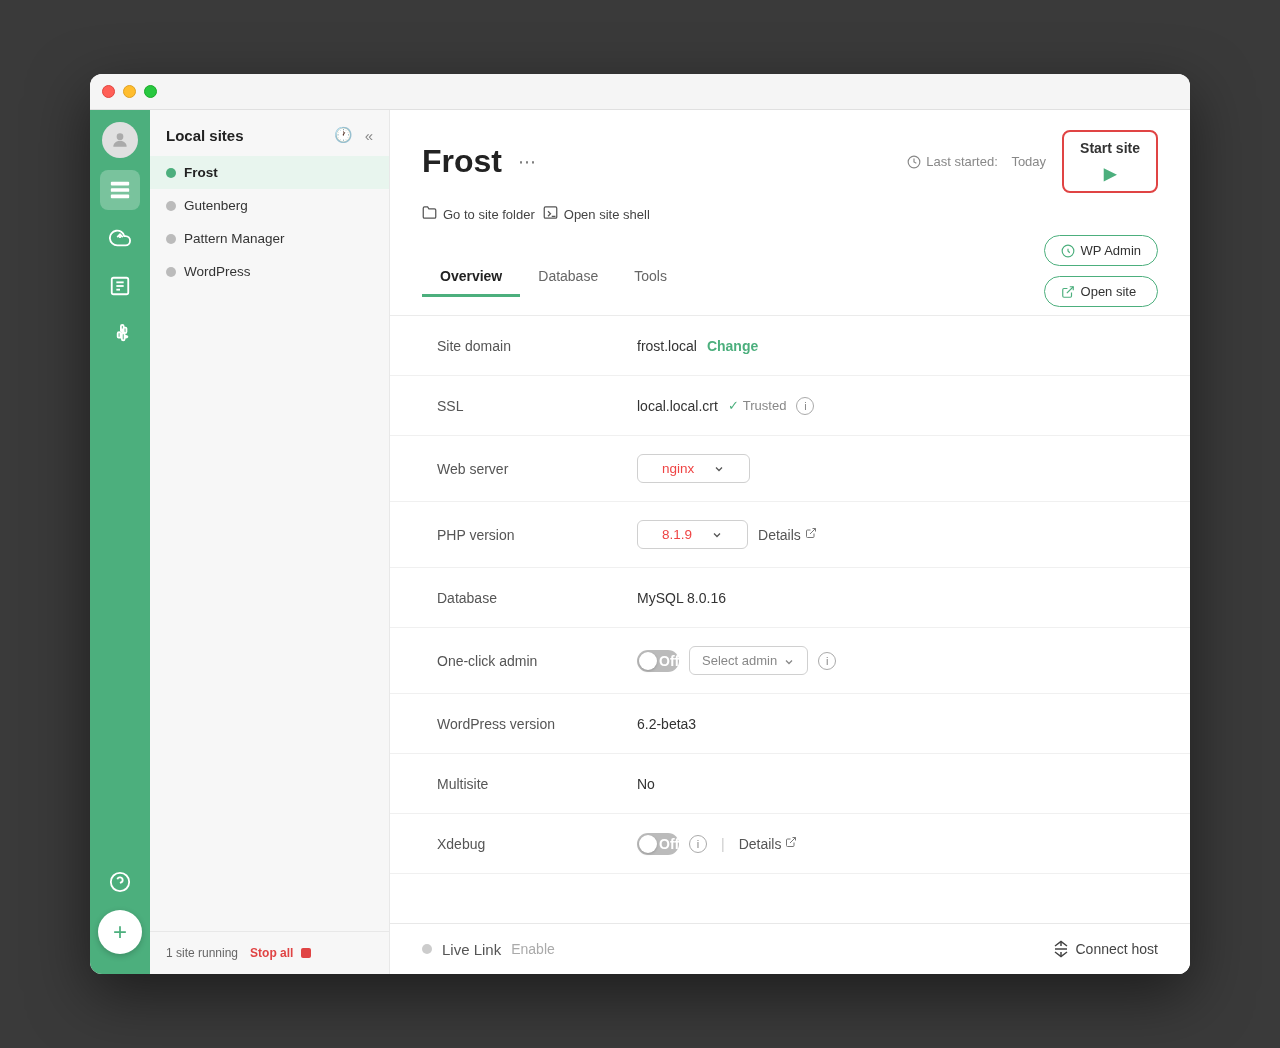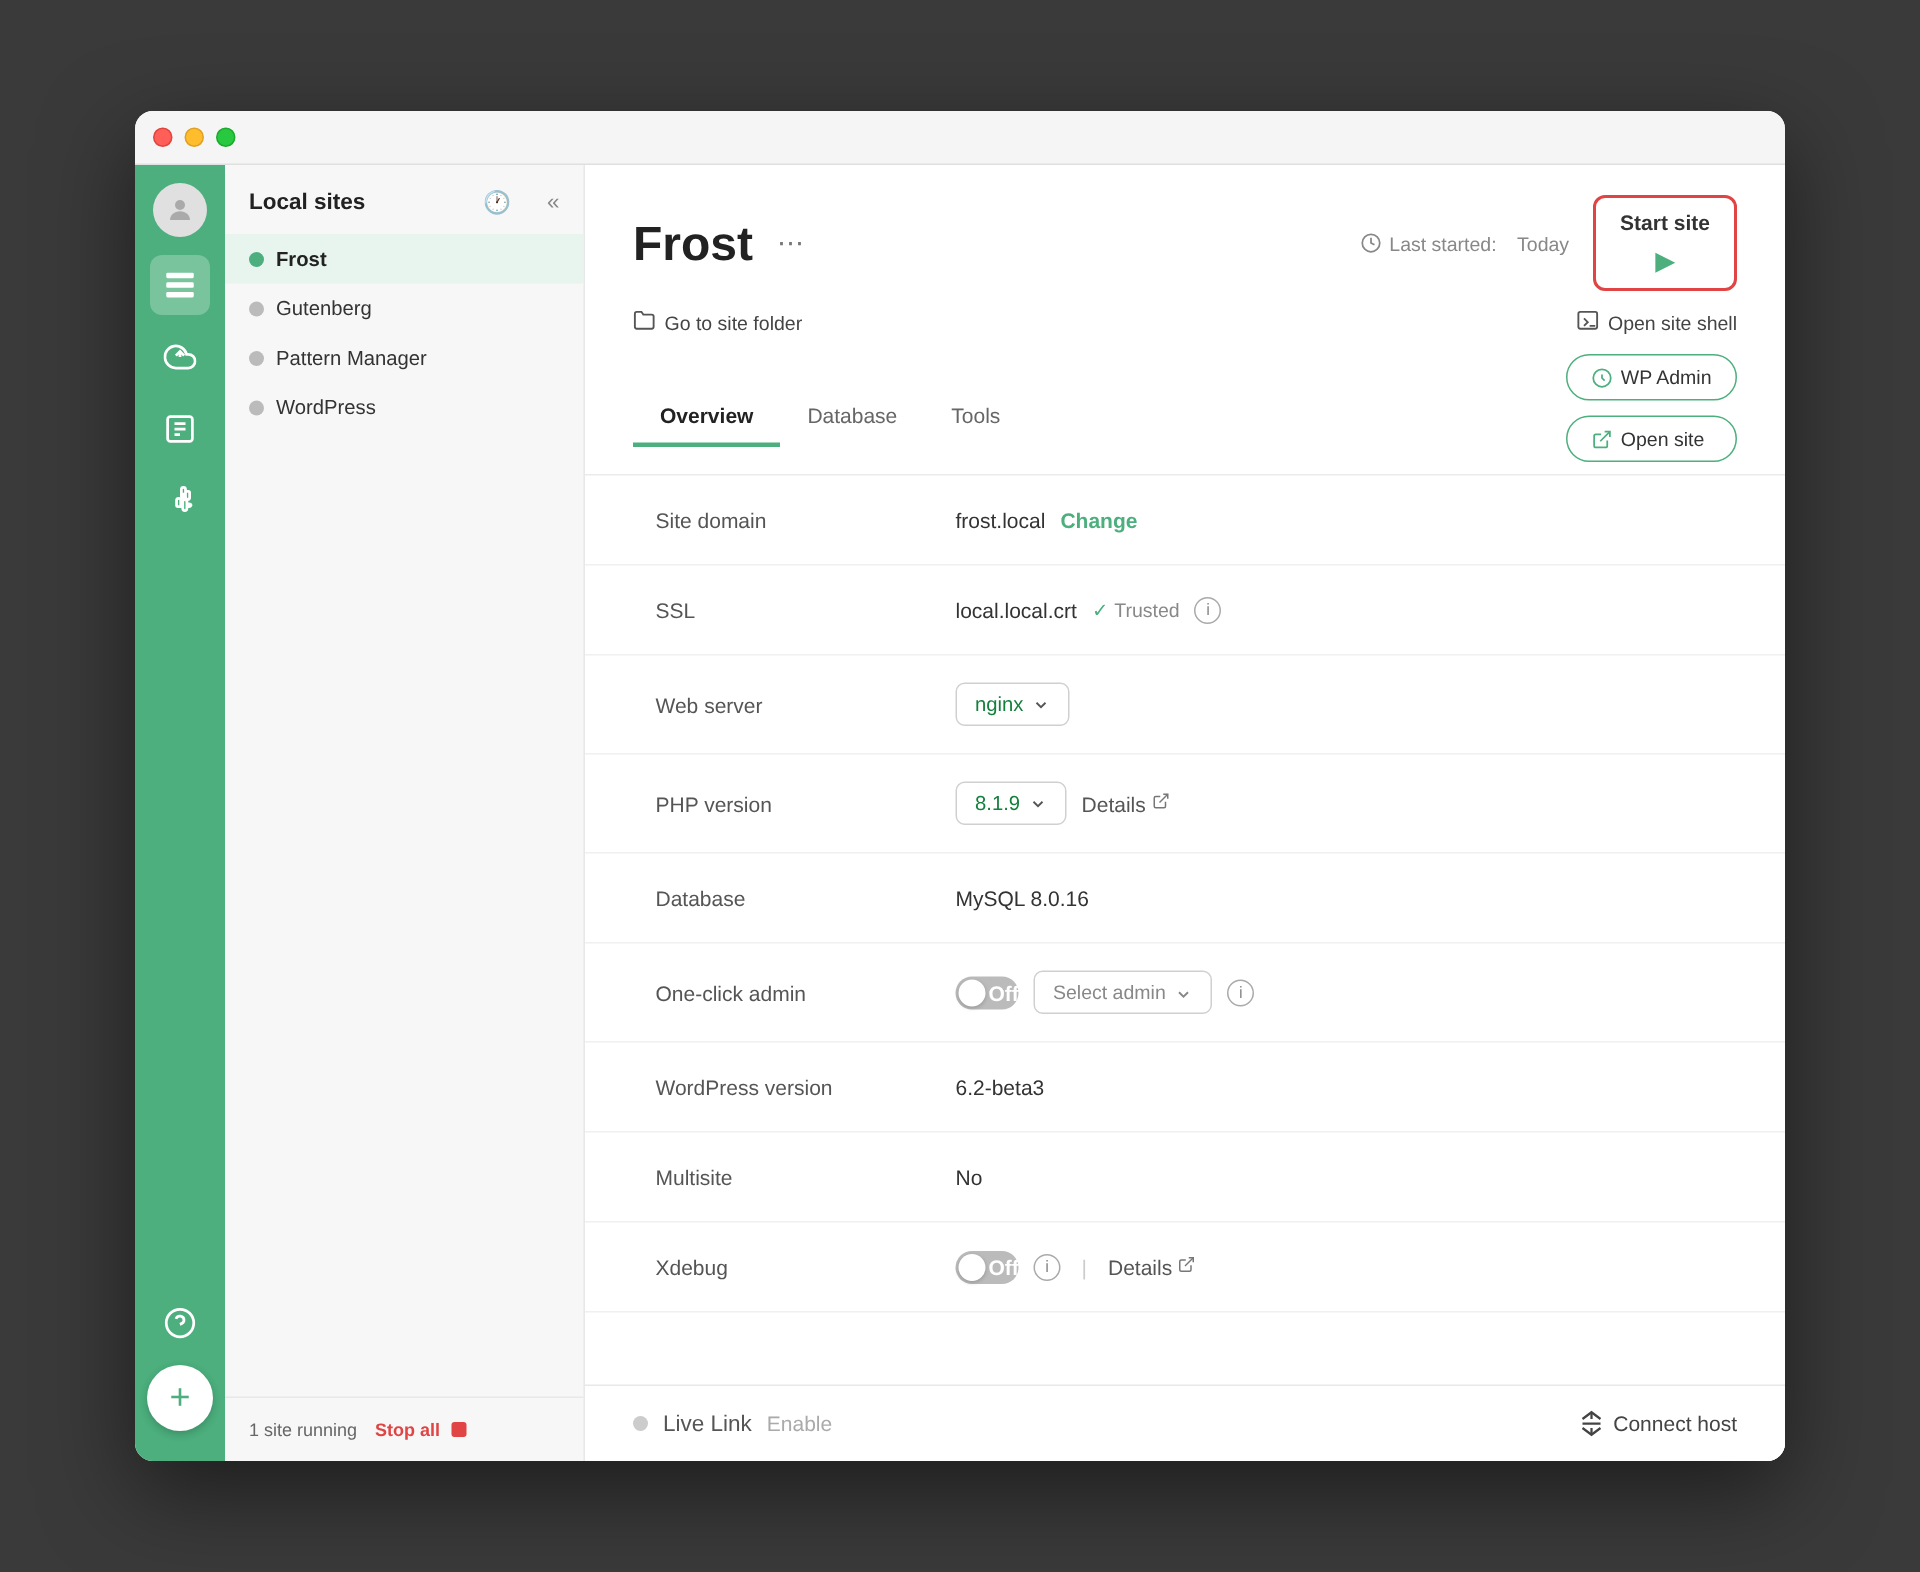--- a/index.html
+++ b/index.html
@@ -81,23 +81,23 @@
     .sites-panel {
       width: 240px;
       background: #f7f7f7;
       border-right: 1px solid #e8e8e8;
       display: flex;
       flex-direction: column;
       flex-shrink: 0;
     }
     .sites-header {
       display: flex;
-      align-items: flex-start;
+      align-items: center;
       padding: 16px 16px 8px;
-      gap: 24px;
+      gap: 12px;
     }
     .sites-title {
       flex: 1;
       font-size: 15px;
       font-weight: 600;
       color: #222;
     }
     .sites-header-icon {
       color: #888;
       font-size: 15px;
@@ -201,21 +201,20 @@
     }
     .start-site-btn .play-icon {
       color: #4caf7d;
       font-size: 16px;
     }
     .quick-links {
       display: flex;
       gap: 8px;
       margin-bottom: 0;
       padding-bottom: 0;
-      justify-content: space-between;
     }
     .quick-link {
       display: flex;
       align-items: center;
       gap: 6px;
       font-size: 13px;
       color: #444;
       cursor: pointer;
       padding-bottom: 12px;
     }
@@ -292,26 +291,26 @@
     }
     .trusted-badge {
       display: flex;
       align-items: center;
       gap: 4px;
       color: #888;
       font-size: 13px;
     }
     .trusted-check { color: #4caf7d; }
     .dropdown-btn {
-      display: flex; align-items: center; gap: 6px;
+      display: flex; align-items: center; gap: 19px;
       border: 1px solid #d0d0d0;
       border-radius: 6px;
-      padding: 6px 12px;
+      padding: 6px 24px;
       font-size: 13.5px;
-      color: #15803d;
+      color: #ef4444;
       cursor: pointer;
       background: #fff;
     }
     .info-icon {
       width: 18px; height: 18px; border-radius: 50%;
       border: 1.5px solid #aaa;
       display: flex; align-items: center; justify-content: center;
       font-size: 11px; color: #888; cursor: pointer;
     }
     .toggle {

